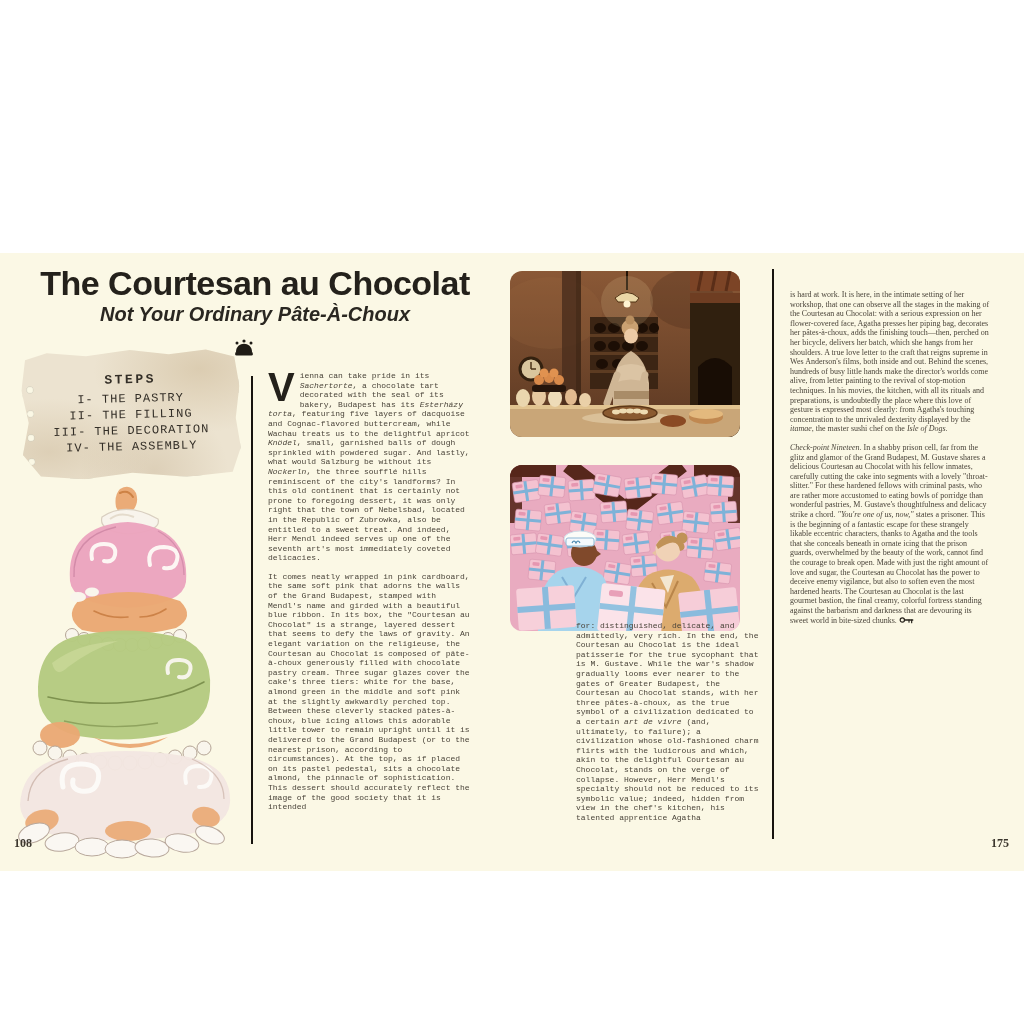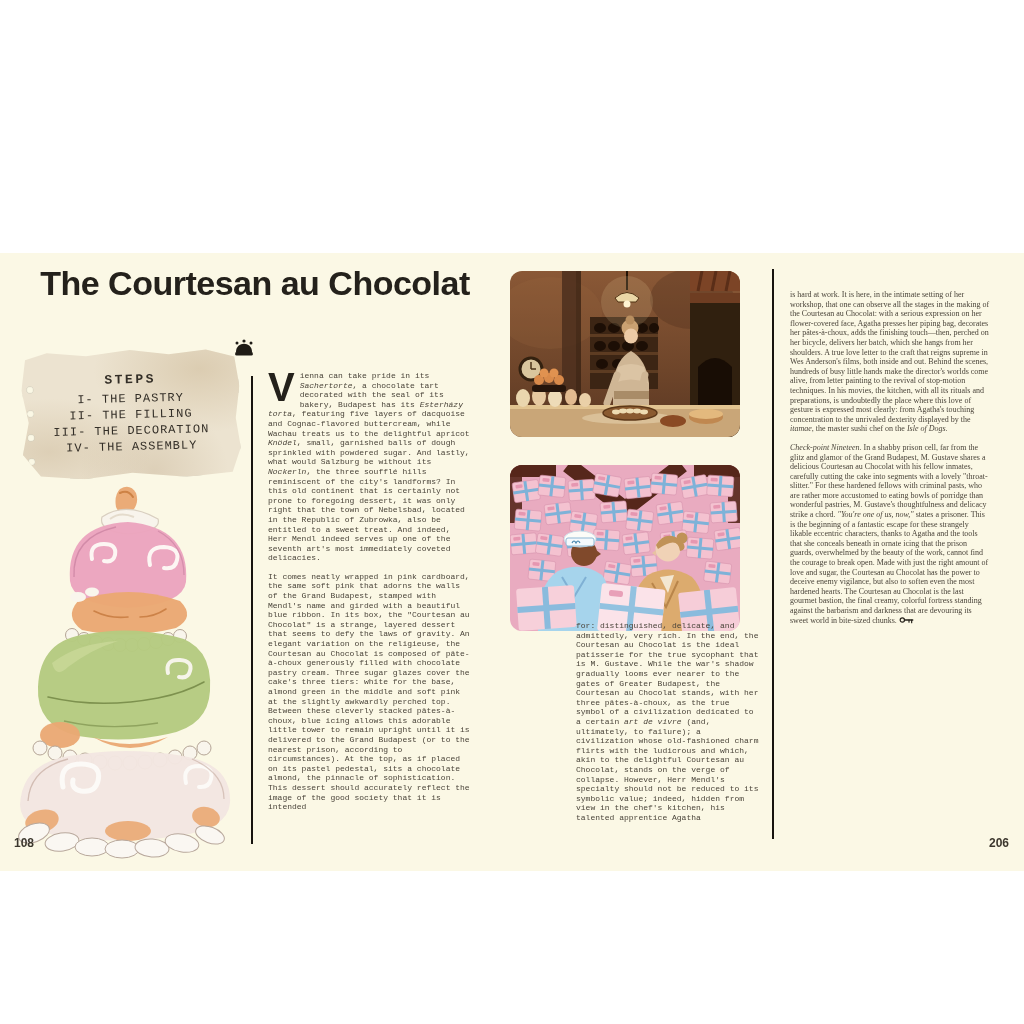--- a/index.html
+++ b/index.html
@@ -49,32 +49,33 @@
            font-size:40px;line-height:30px;margin:1px 5px 0 0;color:#24211b;}
   .keyicon{display:inline-block;width:15px;height:8px;vertical-align:-1px;margin-left:2px;}
 
   
   .photo{position:absolute;left:510px;width:230px;height:166px;border-radius:12px;
          overflow:hidden;}
   #photo1{top:18px;}
   #photo2{top:212px;}
   .photo svg{display:block;width:100%;height:100%;}
 
-  .pagenum{position:absolute;font-family:Liberation Sans, sans-serif;font-size:12px;
+  .pagenum{position:absolute;font-family:Liberation Serif, serif;font-size:12px;
            font-weight:700;color:#3c372e;}
   #pn-left{left:14px;top:583px;}
   #pn-right{left:975px;top:583px;width:34px;text-align:right;}
 </style>
 </head>
 <body>
 
 <div id="stage">
   <div id="spread">
 
     <div class="title">The Courtesan au Chocolat</div>
+    <div class="subtitle">Not Your Ordinary Pâte-À-Choux</div>
 
     <svg class="crown" viewBox="0 0 24 18">
       <g fill="#1f1c16">
         <circle cx="5" cy="4" r="1.5"></circle>
           <circle cx="12" cy="2" r="1.6"></circle>
           <circle cx="19" cy="4" r="1.5"></circle>
         <path d="M4 13 C4 7.5 8 4.8 12 4.8 C16 4.8 20 7.5 20 13 Z"></path>
         <rect x="3.2" y="13" width="17.6" height="3.6" rx="1.4"></rect>
       </g>
     </svg>
@@ -373,15 +374,15 @@
             <g stroke="#27231c" fill="none" stroke-linecap="round">
               <circle cx="4" cy="4.5" r="2.6" stroke-width="1.4"></circle>
               <line x1="6.6" y1="4.5" x2="16.5" y2="4.5" stroke-width="1.6"></line>
               <line x1="12" y1="4.5" x2="12" y2="7.2" stroke-width="1.4"></line>
               <line x1="15.2" y1="4.5" x2="15.2" y2="7.8" stroke-width="1.4"></line>
             </g>
           </svg></p>
     </div>
 
     <div class="pagenum" id="pn-left">108</div>
-    <div class="pagenum" id="pn-right">206</div>
+    <div class="pagenum" id="pn-right">175</div>
   </div>
 </div>
 
 </body></html>

